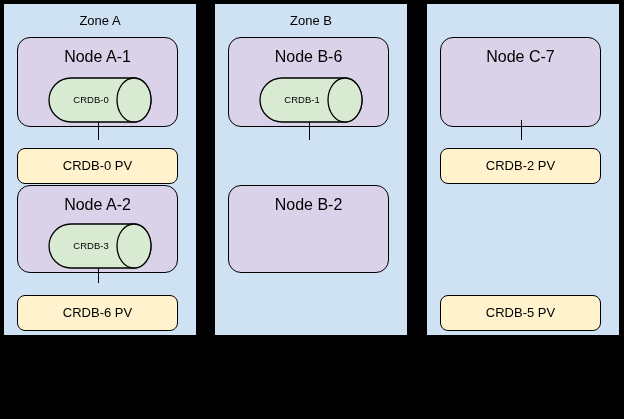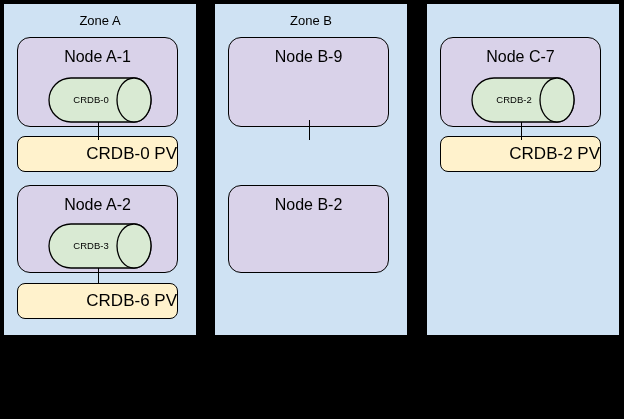--- a/index.html
+++ b/index.html
@@ -77,22 +77,22 @@
   }
   .connector-1 { top: 116px; height: 20px; }
   .connector-2 { top: 263px; height: 16px; }
 
   .pv {
     position: absolute;
     left: 13px; width: 161px; height: 36px;
     background: var(--pv-fill, #fff2cc);
     border: 1.3px solid var(--border, #000);
     border-radius: 8px;
-    text-align: right;
-    font-size: 17px; line-height: 33px;
+    text-align: center;
+    font-size: 13px; line-height: 33px; margin-top: 12px;
   }
   .pv-1 { top: 132px; }
   .pv-2 { top: 279px; }
 </style>
 </head>
 <body>
 
 <div class="zone zone-a">
   <div class="zone-label">Zone A</div>
 
@@ -120,37 +120,38 @@
     <div class="pod-label">CRDB-3</div>
   </div>
   <div class="connector connector-2"></div>
   <div class="pv pv-2">CRDB-6 PV</div>
 </div>
 
 <div class="zone zone-b">
   <div class="zone-label">Zone B</div>
 
   <div class="node node-1">
-    <div class="node-label">Node B-9</div>
+    <div class="node-label">Node B-6</div>
+  </div>
+  <div class="pod pod-top">
+    <svg viewBox="0 0 104 46">
+      <path class="shape" d="M 23 1 H 86 A 17 22 0 0 1 86 45 H 23 A 22 22 0 0 1 23 1 Z"></path>
+      <ellipse class="shape" cx="86" cy="23" rx="17" ry="22"></ellipse>
+    </svg>
+    <div class="pod-label">CRDB-1</div>
   </div>
   <div class="connector connector-1"></div>
 
   <div class="node node-2">
     <div class="node-label">Node B-2</div>
   </div>
 </div>
 
 <div class="zone zone-c">
 
   <div class="node node-1">
     <div class="node-label">Node C-7</div>
   </div>
-  <div class="pod pod-top">
-    <svg viewBox="0 0 104 46">
-      <path class="shape" d="M 23 1 H 86 A 17 22 0 0 1 86 45 H 23 A 22 22 0 0 1 23 1 Z"></path>
-      <ellipse class="shape" cx="86" cy="23" rx="17" ry="22"></ellipse>
-    </svg>
-    <div class="pod-label">CRDB-2</div>
-  </div>
   <div class="connector connector-1"></div>
   <div class="pv pv-1">CRDB-2 PV</div>
 
+  <div class="pv pv-2">CRDB-5 PV</div>
 </div>
 
 </body></html>

